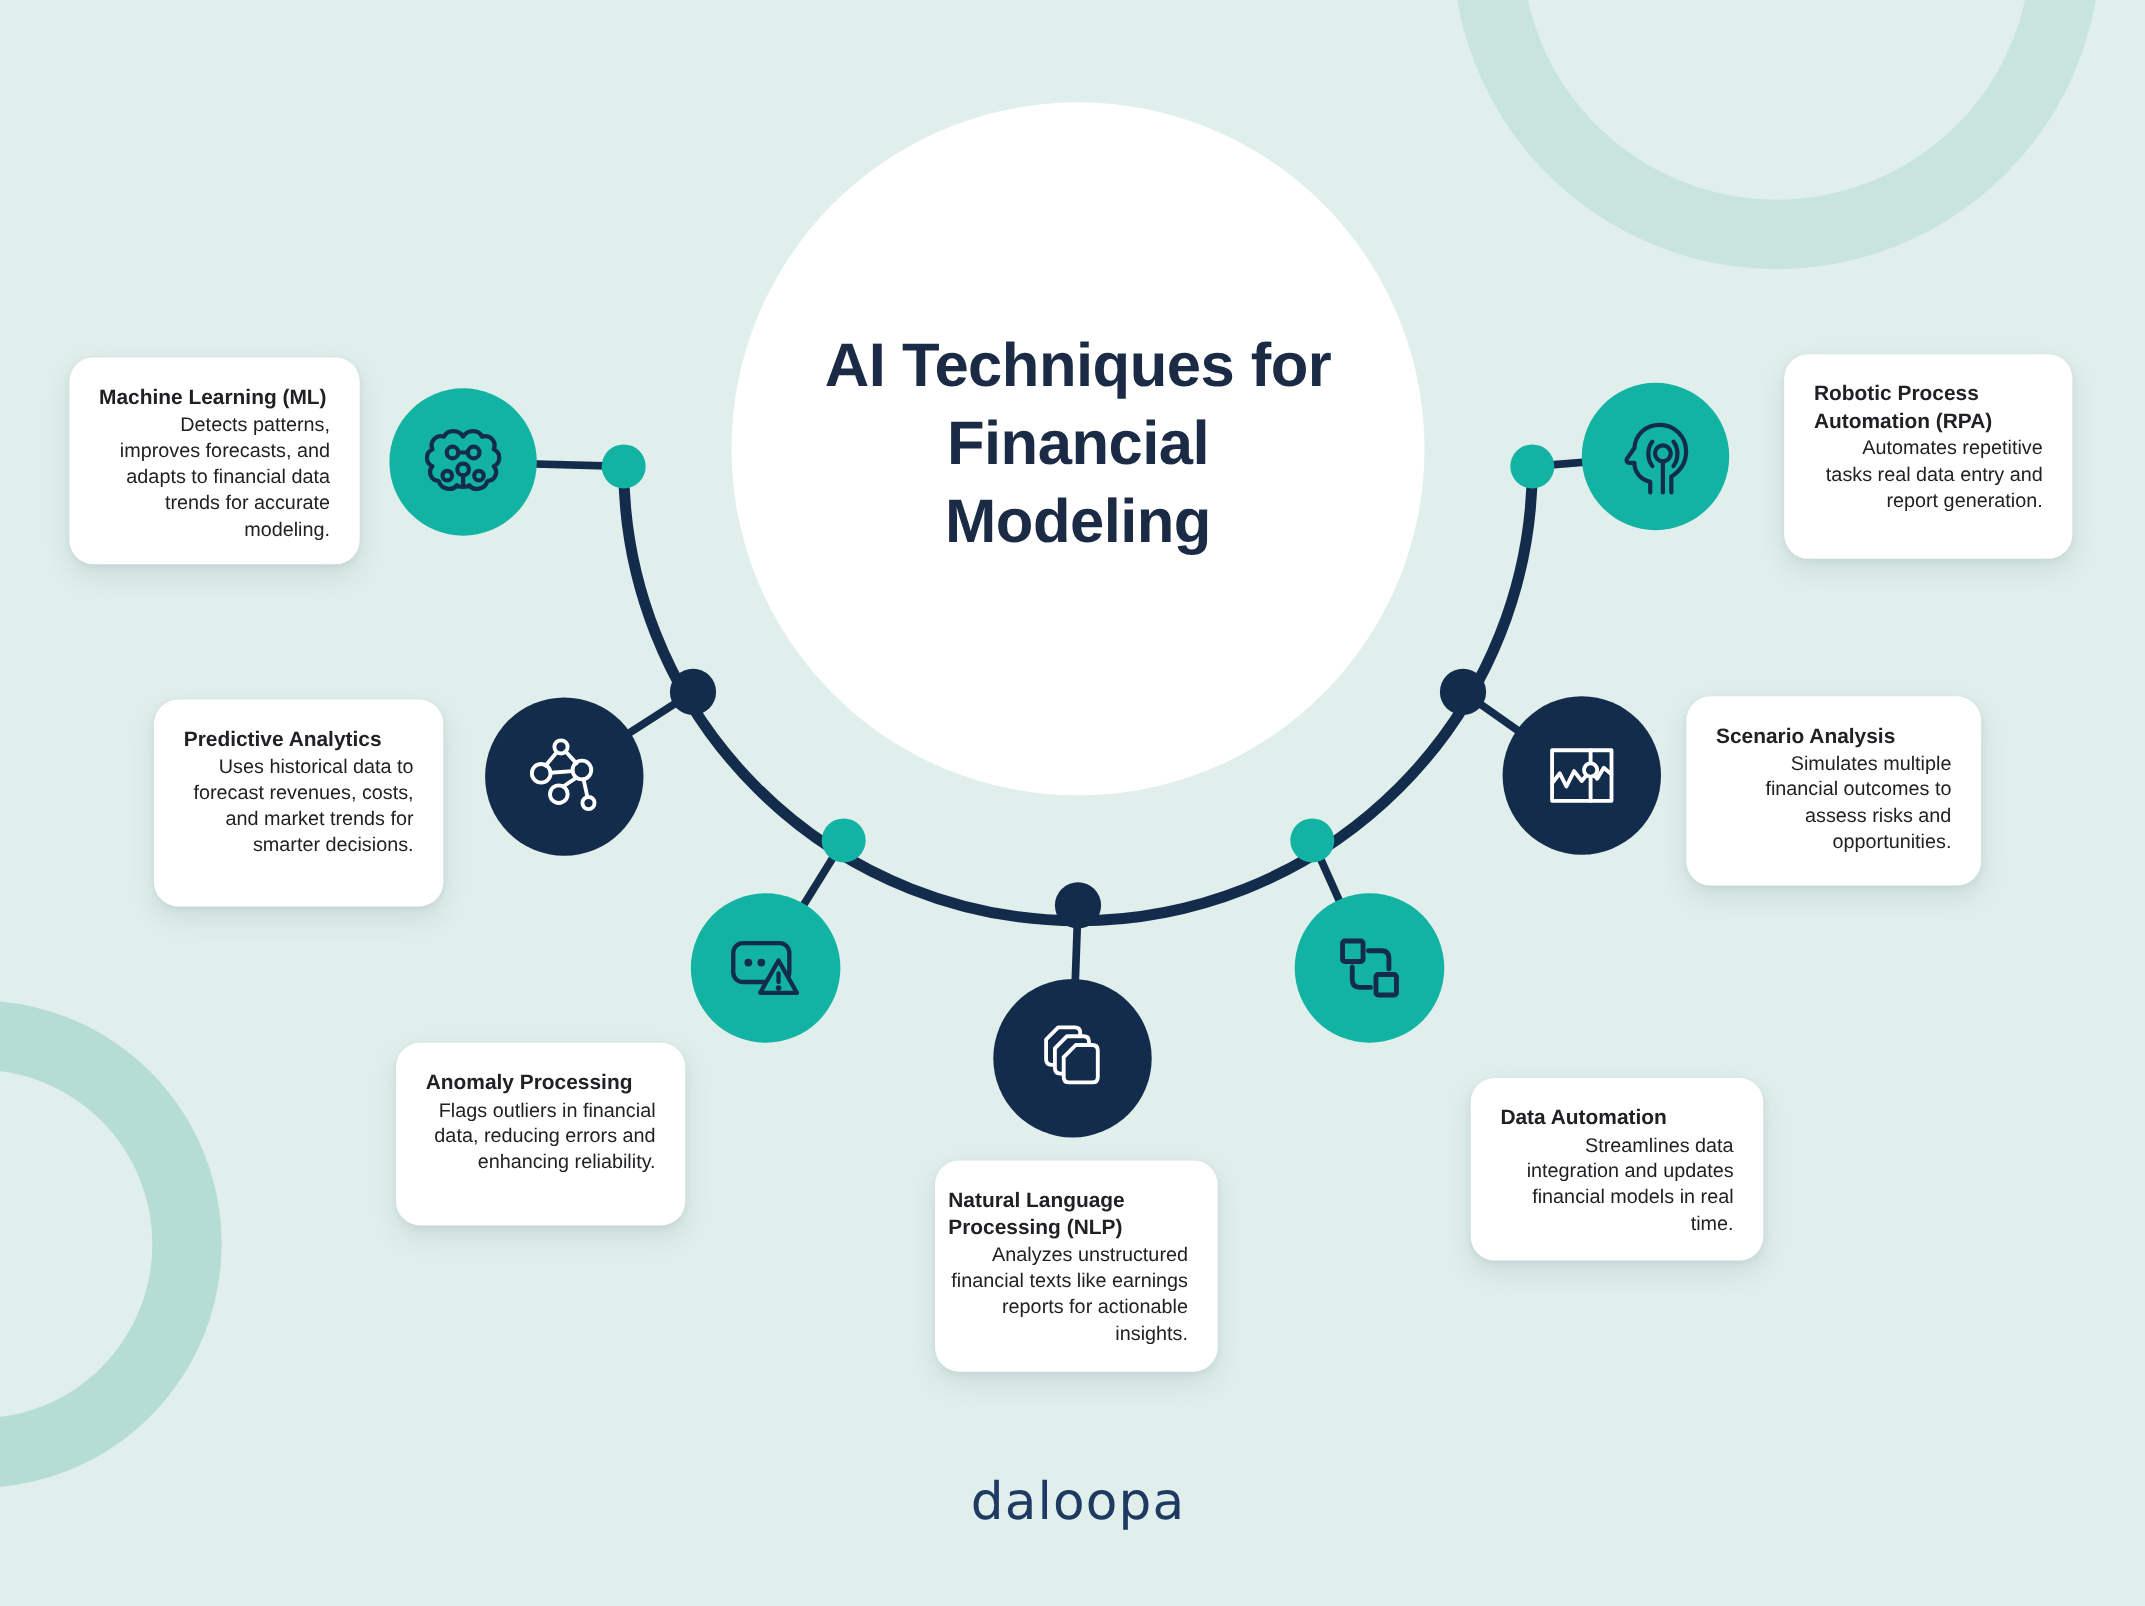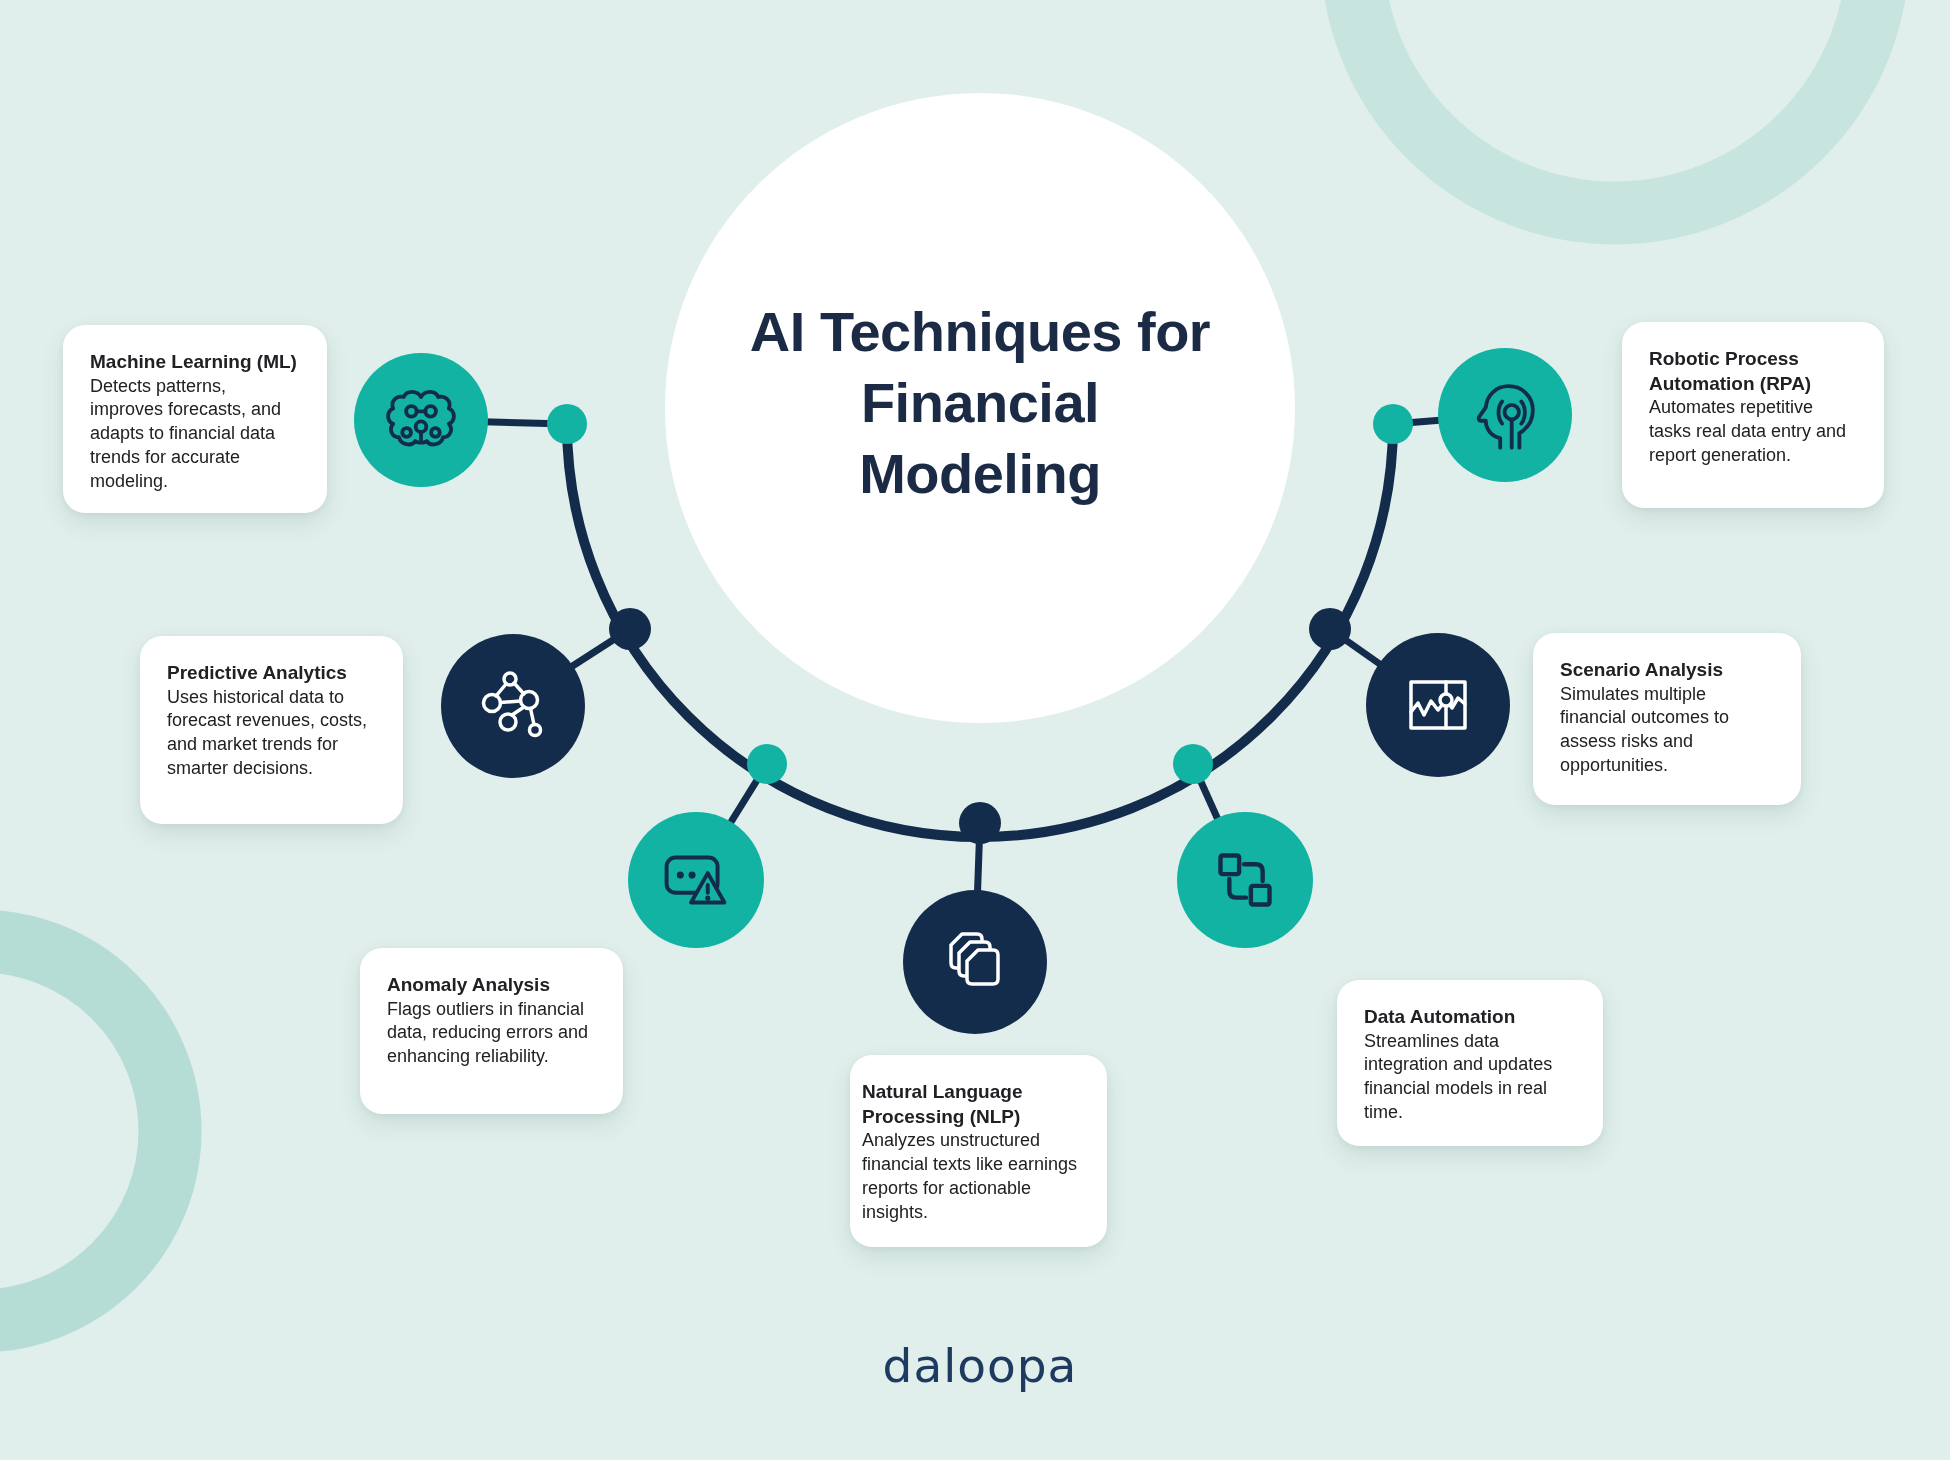--- a/index.html
+++ b/index.html
@@ -4,21 +4,21 @@
 <style>
   html,body{margin:0;padding:0;}
   body{background:#e0efeb;font-family:"Liberation Sans","DejaVu Sans",sans-serif;}
   .canvas{position:relative;width:1950px;height:1460px;background:#e0efeb;overflow:hidden;}
   .layer-svg{position:absolute;left:0;top:0;z-index:1;}
   .node{position:absolute;border-radius:50%;display:flex;align-items:center;justify-content:center;z-index:3;}
   .node.teal{background:#12b3a3;}
   .node.navy{background:#132c4b;}
   .card{position:absolute;background:#ffffff;border-radius:22px;box-shadow:0 10px 24px rgba(18,60,72,0.10),0 2px 6px rgba(18,60,72,0.06);padding:25px 27px;box-sizing:border-box;z-index:4;}
   .card h3{margin:0;font-size:19px;line-height:1.3;font-weight:700;color:#202124;}
-  .card p{margin:0;font-size:18px;line-height:1.32;color:#202124;}
+  .card p{margin:0;font-size:18px;line-height:1.32;color:#202124;text-align:right;}
   .main-title{position:absolute;left:745px;top:296px;width:470px;text-align:center;font-size:56px;line-height:1.27;font-weight:700;color:#1c2b45;letter-spacing:-0.5px;z-index:2;}
   .logo{position:absolute;left:830px;top:1338px;width:300px;text-align:center;font-size:47px;font-weight:400;color:#1e3a60;font-family:"DejaVu Sans",sans-serif;letter-spacing:1px;z-index:2;}
 </style>
 </head>
 <body>
 
 <div class="canvas">
 
   <svg class="layer-svg" width="1950" height="1460" viewBox="0 0 1950 1460">
     <circle cx="1615" cy="-50" r="263" fill="none" stroke="#c8e4df" stroke-width="63"></circle>
@@ -126,21 +126,21 @@
     <h3>Machine Learning (ML)</h3>
     <p>Detects patterns, improves forecasts, and adapts to financial data trends for accurate modeling.</p>
   </div>
 
   <div class="card" style="left:140px;top:636px;width:263px;height:188px;">
     <h3>Predictive Analytics</h3>
     <p>Uses historical data to forecast revenues, costs, and market trends for smarter decisions.</p>
   </div>
 
   <div class="card" style="left:360px;top:948px;width:263px;height:166px;">
-    <h3>Anomaly Analysis</h3>
+    <h3>Anomaly Processing</h3>
     <p>Flags outliers in financial data, reducing errors and enhancing reliability.</p>
   </div>
 
   <div class="card" style="left:850px;top:1055px;width:257px;height:192px;padding-left:12px;">
     <h3>Natural Language Processing (NLP)</h3>
     <p>Analyzes unstructured financial texts like earnings reports for actionable insights.</p>
   </div>
 
   <div class="card" style="left:1337px;top:980px;width:266px;height:166px;">
     <h3>Data Automation</h3>

